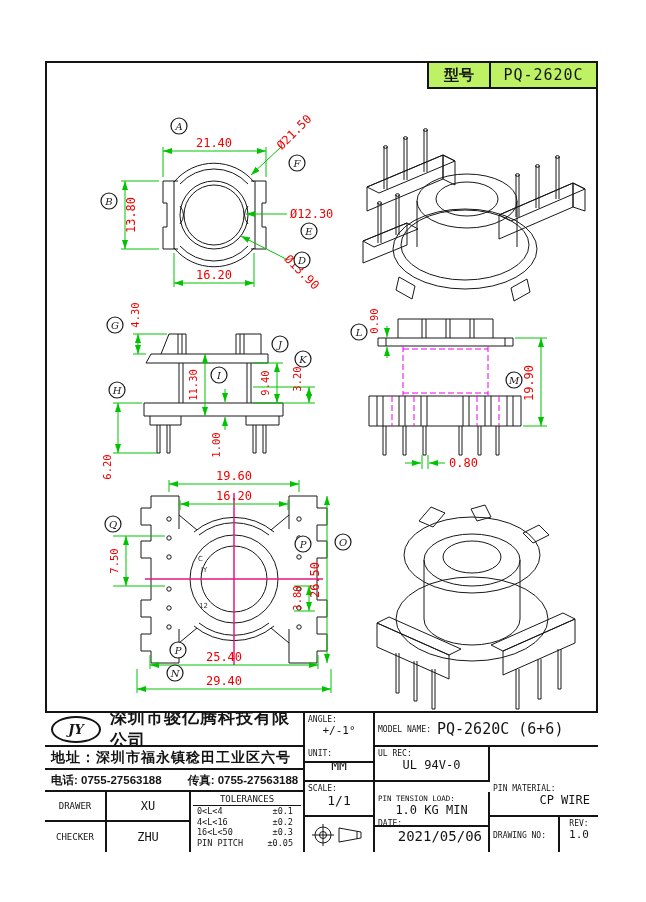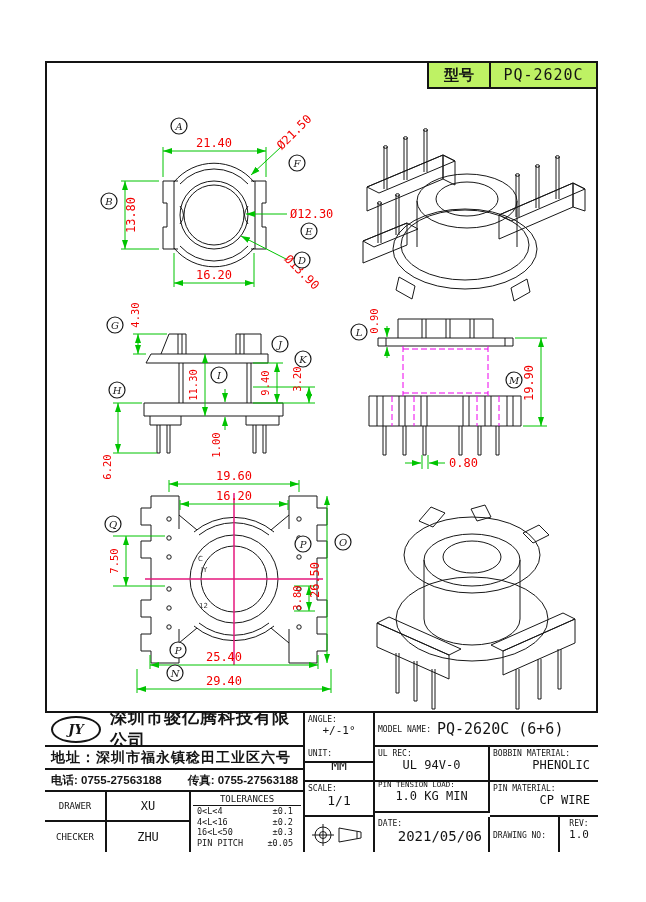--- a/index.html
+++ b/index.html
@@ -315,29 +315,25 @@
       <span style="font-size:15px;margin-left:6px;white-space:nowrap;">PQ-2620C (6+6)</span>
     </div>
     <div class="tb-cell" style="left:260px;top:34px;width:70px;height:35px;border-right-width:2px;border-bottom-width:2px;">
       <div class="lbl">UNIT:</div>
       <div class="val" style="font-size:13px;">MM</div>
     </div>
     <div class="tb-cell" style="left:330px;top:34px;width:115px;height:35px;border-right-width:2px;border-bottom-width:2px;">
       <div class="lbl">UL REC:</div>
       <div class="val">UL 94V-0</div>
     </div>
-    <div class="tb-cell" style="left:445px;top:34px;width:108px;height:35px;border-bottom-width:2px;">
-      <div class="lbl">BOBBIN MATERIAL:</div>
-      <div class="val" style="text-align:right;padding-right:8px;">PHENOLIC</div>
-    </div>
     <div class="tb-cell" style="left:260px;top:69px;width:70px;height:35px;border-right-width:2px;border-bottom-width:2px;">
       <div class="lbl">SCALE:</div>
       <div class="val" style="font-size:13px;">1/1</div>
     </div>
-    <div class="tb-cell" style="left:330px;top:65px;width:115px;height:35px;border-right-width:2px;border-bottom-width:2px;">
+    <div class="tb-cell" style="left:330px;top:79px;width:115px;height:35px;border-right-width:2px;border-bottom-width:2px;">
       <div class="lbl" style="font-size:7.5px;">PIN TENSION LOAD:</div>
       <div class="val">1.0 KG MIN</div>
     </div>
     <div class="tb-cell" style="left:445px;top:69px;width:108px;height:35px;border-bottom-width:2px;">
       <div class="lbl">PIN MATERIAL:</div>
       <div class="val" style="text-align:right;padding-right:8px;">CP WIRE</div>
     </div>
     <div class="tb-cell" style="left:260px;top:104px;width:70px;height:35px;border-right-width:2px;display:flex;align-items:center;justify-content:center;">
       <svg width="56" height="26" viewBox="0 0 56 26" style="position:static;">
         <circle cx="12" cy="13" r="8" class="blk"></circle>

